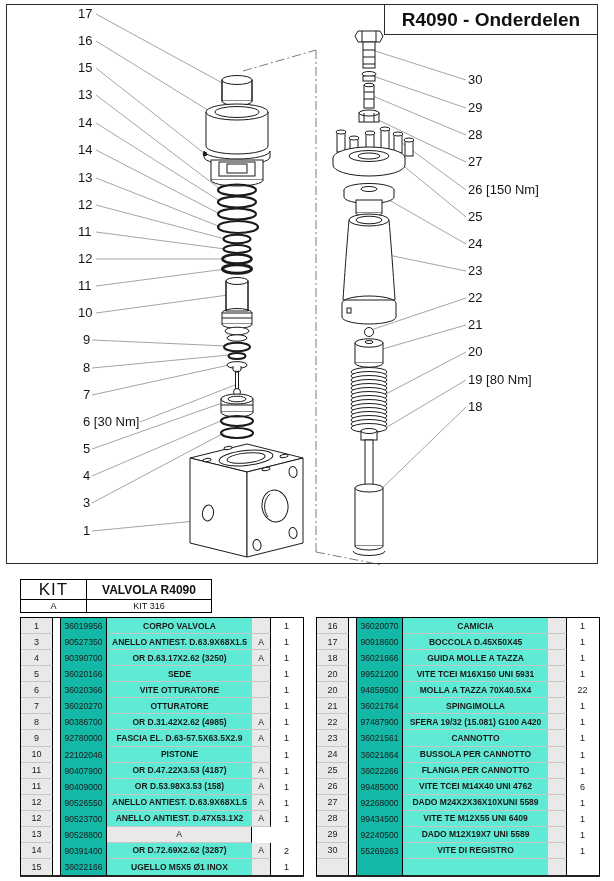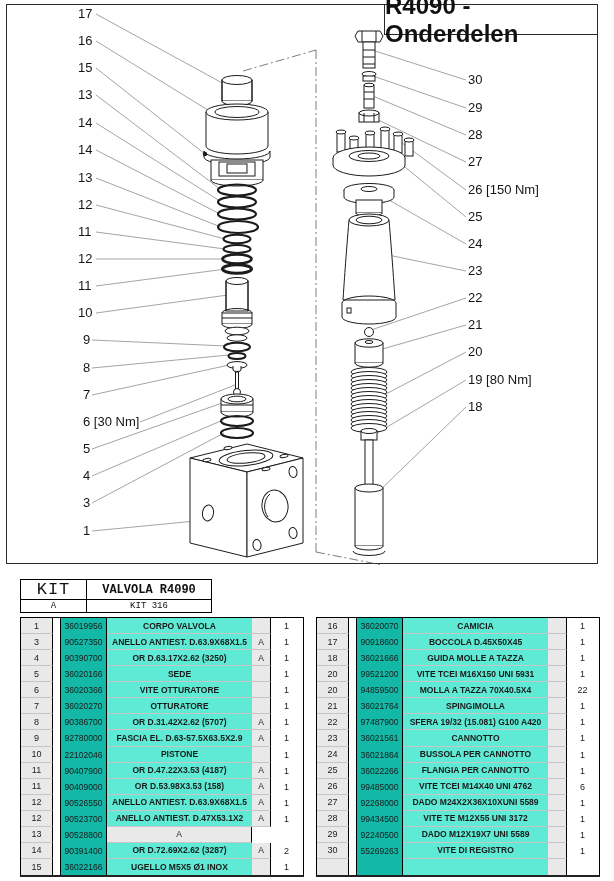--- a/index.html
+++ b/index.html
@@ -3,28 +3,28 @@
 <meta charset="utf-8">
 <style>
   html,body{margin:0;padding:0;background:#ffffff;width:614px;height:881px;overflow:hidden;
     font-family:"Liberation Sans","DejaVu Sans",sans-serif;color:#111;}
   #page{position:relative;width:614px;height:881px;background:#fff;}
 
   
   #diagram-box{position:absolute;left:6px;top:4px;width:592px;height:560px;border:1.6px solid #2a2a2a;box-sizing:border-box;background:#fff;}
   #title-box{position:absolute;left:384px;top:4px;width:214px;height:31px;box-sizing:border-box;
     border-left:1.6px solid #2a2a2a;border-bottom:1.6px solid #2a2a2a;border-top:1.6px solid #2a2a2a;border-right:1.6px solid #2a2a2a;
-    display:flex;align-items:center;justify-content:center;font-size:24px;font-weight:bold;background:#fff;z-index:5;}
+    display:flex;align-items:center;justify-content:center;font-size:19px;font-weight:bold;background:#fff;z-index:5;}
   #diagram-svg{position:absolute;left:0;top:0;z-index:2;}
   .callout-text{font-family:"Liberation Sans","DejaVu Sans",sans-serif;font-size:13px;fill:#151515;}
 
   
   #kit-table{position:absolute;left:20px;top:579px;width:192px;border:1.4px solid #000;box-sizing:border-box;background:#fff;
     display:grid;grid-template-columns:66px 1fr;}
-  #kit-table .kcell{border-bottom:1px solid #000;border-right:1px solid #000;display:flex;align-items:center;justify-content:center;box-sizing:border-box;font-family:Liberation Mono, monospace;}
+  #kit-table .kcell{border-bottom:1px solid #000;border-right:1px solid #000;display:flex;align-items:center;justify-content:center;box-sizing:border-box;}
   #kit-table .kcell:nth-child(2n){border-right:none;}
   #kit-table .kcell:nth-child(3),#kit-table .kcell:nth-child(4){border-bottom:none;}
   .kit-big{font-size:17px;letter-spacing:1px;height:20px;}
   .kit-name{font-size:12px;font-weight:bold;height:20px;}
   .kit-a,.kit-code{font-size:9px;height:12px;}
 
   
   #parts-area{position:absolute;left:20px;top:617px;width:580px;height:260px;display:flex;justify-content:space-between;}
   .half-table{width:284px;height:260px;border:1.3px solid #000;border-bottom:2px solid #222;box-sizing:border-box;display:flex;flex-direction:column;background:#fff;}
   .prow{display:grid;grid-template-columns:32px 8px 46px 145px 19px 31px;height:16.1px;flex:1 1 auto;}
@@ -406,21 +406,21 @@
           <div class="pcell c-gap"></div>
           <div class="pcell c-code">36020270</div>
           <div class="pcell c-desc">OTTURATORE</div>
           <div class="pcell c-kit"></div>
           <div class="pcell c-qty">1</div>
         </div>
         <div class="prow">
           <div class="pcell c-pos">8</div>
           <div class="pcell c-gap"></div>
           <div class="pcell c-code">90386700</div>
-          <div class="pcell c-desc">OR D.31.42X2.62 (5707)</div>
+          <div class="pcell c-desc">OR D.31.42X2.62 (4985)</div>
           <div class="pcell c-kit">A</div>
           <div class="pcell c-qty">1</div>
         </div>
         <div class="prow">
           <div class="pcell c-pos">9</div>
           <div class="pcell c-gap"></div>
           <div class="pcell c-code">92780000</div>
           <div class="pcell c-desc">FASCIA EL. D.63-57.5X63.5X2.9</div>
           <div class="pcell c-kit">A</div>
           <div class="pcell c-qty">1</div>
@@ -583,21 +583,21 @@
           <div class="pcell c-gap"></div>
           <div class="pcell c-code">92268000</div>
           <div class="pcell c-desc">DADO M24X2X36X10XUNI 5589</div>
           <div class="pcell c-kit"></div>
           <div class="pcell c-qty">1</div>
         </div>
         <div class="prow">
           <div class="pcell c-pos">28</div>
           <div class="pcell c-gap"></div>
           <div class="pcell c-code">99434500</div>
-          <div class="pcell c-desc">VITE TE M12X55 UNI 3172</div>
+          <div class="pcell c-desc">VITE TE M12X55 UNI 6409</div>
           <div class="pcell c-kit"></div>
           <div class="pcell c-qty">1</div>
         </div>
         <div class="prow">
           <div class="pcell c-pos">29</div>
           <div class="pcell c-gap"></div>
           <div class="pcell c-code">92240500</div>
           <div class="pcell c-desc">DADO M12X19X7 UNI 5589</div>
           <div class="pcell c-kit"></div>
           <div class="pcell c-qty">1</div>

